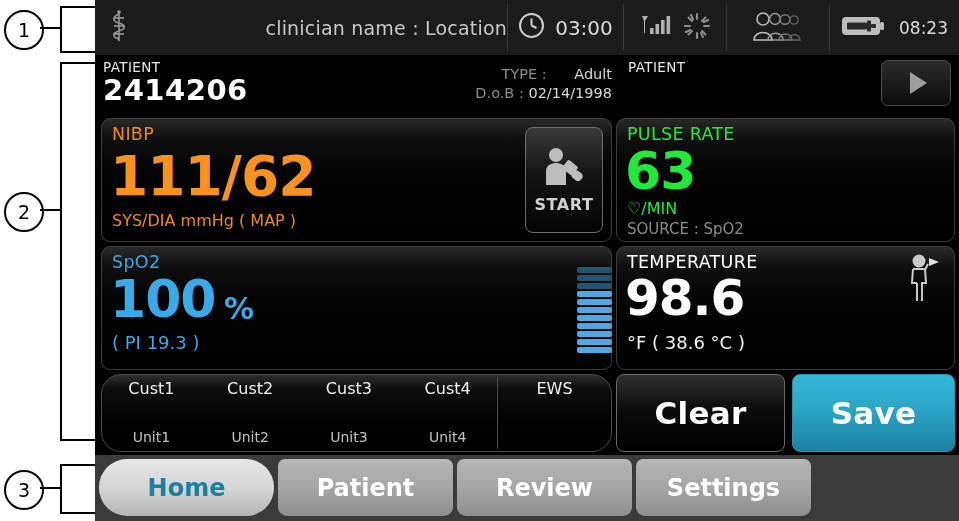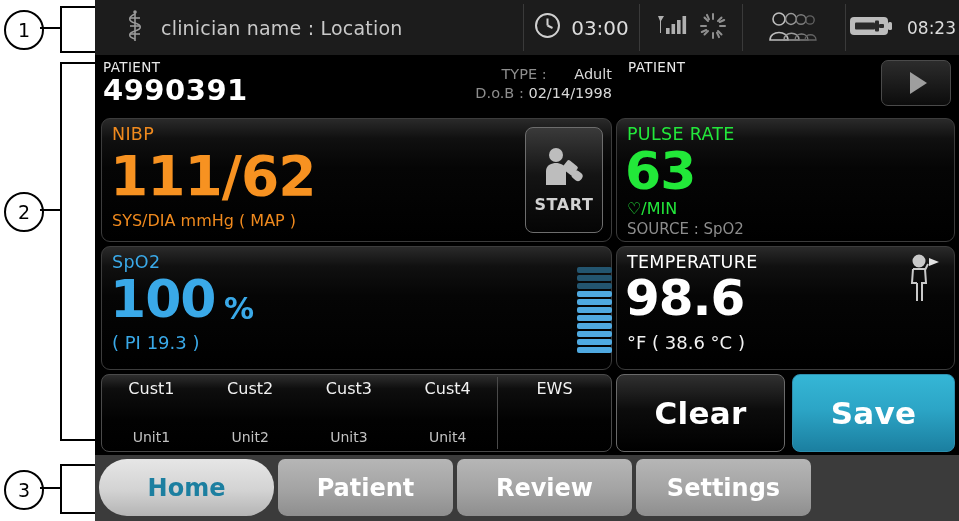--- a/index.html
+++ b/index.html
@@ -15,21 +15,21 @@
   .bracket{position:absolute;border:2px solid #000;border-right:none;background:transparent;}
 
   
   #device{position:absolute;left:95px;top:0;width:864px;height:521px;background:#000;}
 
   
   .topbar{position:absolute;left:0;top:0;width:864px;height:55px;background:#1c1c1c;
     display:flex;align-items:stretch;}
   .tb-cell{display:flex;align-items:center;position:relative;}
   .tb-sep{width:1px;background:#3a3a3a;align-self:stretch;margin:4px 0;}
-  .tb-clinician{flex:0 0 398px;padding-left:30px;gap:16px;}
+  .tb-clinician{flex:0 0 398px;padding-left:14px;gap:16px;justify-content:space-between;}
   .tb-clin-text{color:#c9c9c9;font-size:19px;letter-spacing:.2px;}
   .tb-clock{flex:0 0 115px;justify-content:center;gap:10px;}
   .tb-clock-text{color:#dcdcdc;font-size:20px;}
   .tb-signal{flex:0 0 102px;justify-content:center;gap:10px;}
   .tb-people{flex:0 0 102px;justify-content:center;}
   .tb-batt{flex:1;justify-content:center;gap:12px;}
   .tb-batt-text{color:#dcdcdc;font-size:17px;}
 
   
   .pat-strip{position:absolute;left:0;top:55px;width:864px;height:60px;}
@@ -75,21 +75,21 @@
   .barmeter{position:absolute;left:475px;top:20px;display:flex;flex-direction:column;gap:2px;}
   .barmeter i{display:block;width:35px;height:6px;border-radius:2px;}
 
   #temp{left:521px;top:246px;width:337px;height:122px;text-align:center;}
   #temp .tile-title{color:#ffffff;}
   #temp .tile-big{top:22px;color:#ffffff;font-size:50px;}
   #temp .tile-sub{top:85px;color:#f2f2f2;font-size:18px;}
   .tempsite{position:absolute;right:10px;top:6px;}
 
   
-  #custrow{position:absolute;left:6px;top:374px;width:509px;height:76px;border:1px solid #4a4a4a;border-radius:8px;
+  #custrow{position:absolute;left:6px;top:374px;width:509px;height:76px;border:1px solid #4a4a4a;border-radius:20px;
     background:linear-gradient(180deg,#2e2e2e 0%,#0e0e0e 18%,#020202 60%,#000 100%);display:flex;}
   .cust-cells{flex:1;display:flex;}
   .cust{flex:1;position:relative;}
   .cust .ct{position:absolute;top:4px;left:0;right:0;text-align:center;color:#f2f2f2;font-size:16px;}
   .cust .cu{position:absolute;bottom:6px;left:0;right:0;text-align:center;color:#c2c2c2;font-size:14px;}
   .cust-div{width:1px;background:#4a4a4a;margin:2px 0;}
   .ews{flex:0 0 113px;position:relative;}
   .ews .ct{position:absolute;top:4px;left:0;right:0;text-align:center;color:#f2f2f2;font-size:16px;}
 
   
@@ -227,21 +227,21 @@
             <rect x="30" y="11" width="5" height="4" rx="1" fill="#2a2a2a"></rect>
           </svg>
         </span>
         <span class="tb-batt-text">08:23</span>
       </div>
     </div>
 
     <div class="pat-strip">
       <div class="pat-left">
         <div class="pat-label">PATIENT</div>
-        <div class="pat-id">4990391</div>
+        <div class="pat-id">2414206</div>
         <div class="pat-meta">
           <div class="row">
             <span>TYPE :</span>
             &nbsp;&nbsp;&nbsp;&nbsp;
             <span class="val">Adult</span>
           </div>
           <div class="row">
             <span>D.o.B :</span>
             <span class="val">02/14/1998</span>
           </div>

